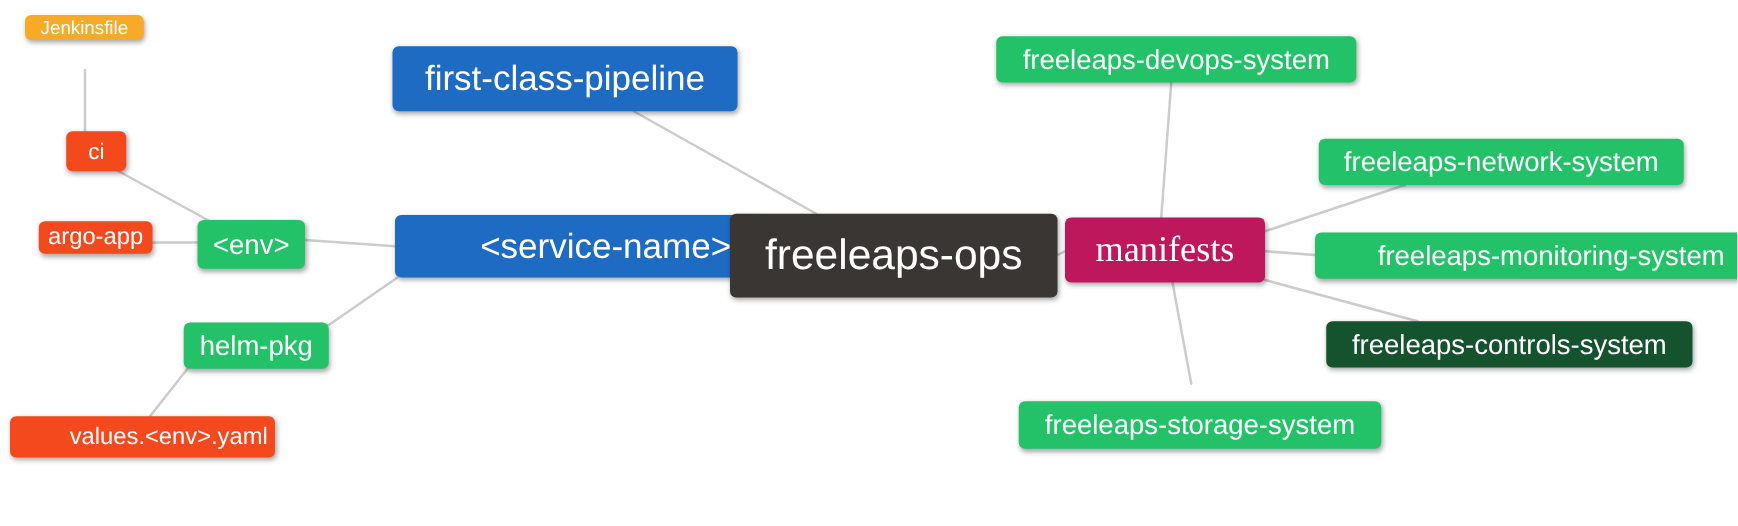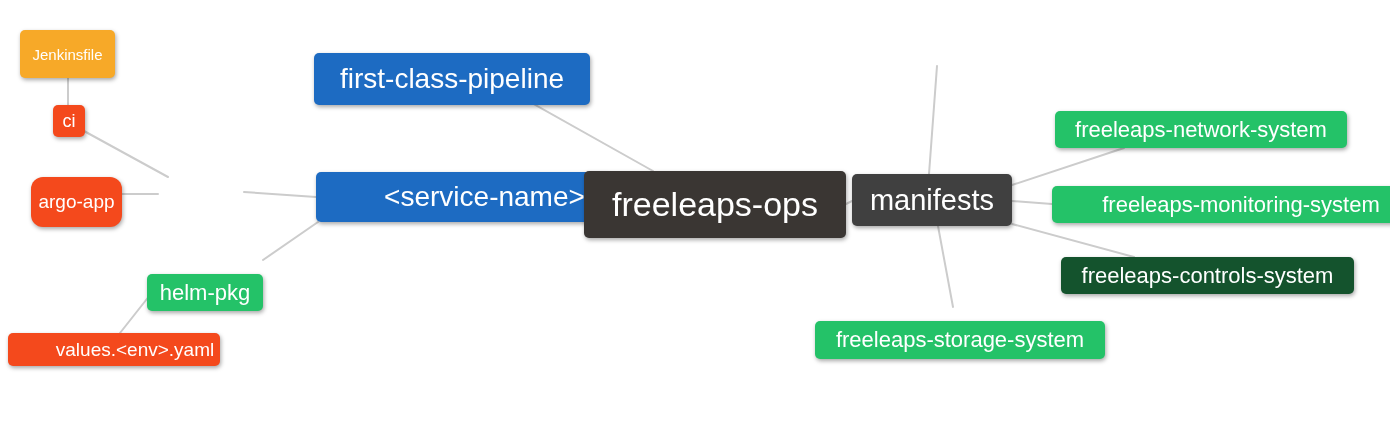--- a/index.html
+++ b/index.html
@@ -33,25 +33,25 @@
     align-items: center;
     justify-content: center;
     color: #ffffff;
     border-radius: 5px;
     box-shadow: 1px 2px 4px rgba(0,0,0,0.35);
     white-space: nowrap;
     cursor: default;
     user-select: none;
   }
   
-  .n-jenkinsfile   { left:  20px; top:  30px; width:  95px; height: 48px; font-size: 15px; }
-  .n-ci            { left:  53px; top: 105px; width:  32px; height: 32px; font-size: 18px; }
-  .n-argo-app      { left:  31px; top: 177px; width:  91px; height: 50px; font-size: 19px; border-radius: 12px; }
+  .n-jenkinsfile   { left:  20px; top:  12px; width:  95px; height: 20px; font-size: 15px; }
+  .n-ci            { left:  53px; top: 105px; width:  48px; height: 32px; font-size: 18px; }
+  .n-argo-app      { left:  31px; top: 177px; width:  91px; height: 26px; font-size: 19px; }
   .n-env           { left: 158px; top: 176px; width:  86px; height: 39px; font-size: 22px; }
-  .n-helm-pkg      { left: 147px; top: 274px; width: 116px; height: 37px; font-size: 22px; }
+  .n-helm-pkg      { left: 147px; top: 258px; width: 116px; height: 37px; font-size: 22px; }
   .n-values        { left:   8px; top: 333px; width: 170px; height: 33px; font-size: 19px; }
   .n-pipeline      { left: 314px; top:  37px; width: 276px; height: 52px; font-size: 28px; }
   .n-service-name  { left: 316px; top: 172px; width: 251px; height: 50px; font-size: 28px; }
   .n-freeleaps-ops { left: 584px; top: 171px; width: 262px; height: 67px; font-size: 34px; }
   .n-manifests     { left: 852px; top: 174px; width: 160px; height: 52px; font-size: 29px; }
   .n-devops        { left: 797px; top:  29px; width: 288px; height: 37px; font-size: 22px; }
   .n-network       { left:1055px; top: 111px; width: 292px; height: 37px; font-size: 22px; text-align: right; }
   .n-monitoring    { left:1052px; top: 186px; width: 378px; height: 37px; font-size: 22px; }
   .n-controls      { left:1061px; top: 257px; width: 293px; height: 37px; font-size: 22px; }
   .n-storage       { left: 815px; top: 307px; width: 290px; height: 38px; font-size: 22px; margin-top: 14px; }
@@ -74,24 +74,26 @@
     <line x1="929" y1="174" x2="937" y2="66"></line>
     <line x1="1012" y1="185" x2="1124" y2="148"></line>
     <line x1="1012" y1="201" x2="1052" y2="204"></line>
     <line x1="1012" y1="224" x2="1134" y2="257"></line>
     <line x1="938" y1="226" x2="953" y2="307"></line>
   </svg>
 
   <div class="node n-jenkinsfile" style="background: rgb(247, 169, 40);">Jenkinsfile</div>
   <div class="node n-ci" style="background: rgb(244, 73, 28);">ci</div>
   <div class="node n-argo-app" style="background: rgb(244, 73, 28);">argo-app</div>
+  <div class="node n-env" style="background: rgb(36, 194, 104);">&lt;env&gt;</div>
   <div class="node n-helm-pkg" style="background: rgb(36, 194, 104);">helm-pkg</div>
   <div class="node n-values" style="background: rgb(244, 73, 28); padding-left: 42px;">values.&lt;env&gt;.yaml</div>
-  <div class="node n-pipeline" style="background: rgb(29, 107, 194); margin-top: 16px;">first-class-pipeline</div>
+  <div class="node n-pipeline" style="background: rgb(29, 107, 194);">first-class-pipeline</div>
   <div class="node n-service-name" style="background: rgb(29, 107, 194); padding-left: 43px;">&lt;service-name&gt;</div>
   <div class="node n-freeleaps-ops" style="background: rgb(58, 54, 51);">freeleaps-ops</div>
-  <div class="node n-manifests" style="background: #404040;">manifests</div>
+  <div class="node n-manifests" style="background: #be185d; font-family: Liberation Serif, serif;">manifests</div>
+  <div class="node n-devops" style="background: rgb(36, 194, 104);">freeleaps-devops-system</div>
   <div class="node n-network" style="background: rgb(36, 194, 104);">freeleaps-network-system</div>
   <div class="node n-monitoring" style="background: rgb(36, 194, 104);">freeleaps-monitoring-system</div>
   <div class="node n-controls" style="background: #14532d;">freeleaps-controls-system</div>
   <div class="node n-storage" style="background: rgb(36, 194, 104);">freeleaps-storage-system</div>
 
 </div>
 
 </body></html>

